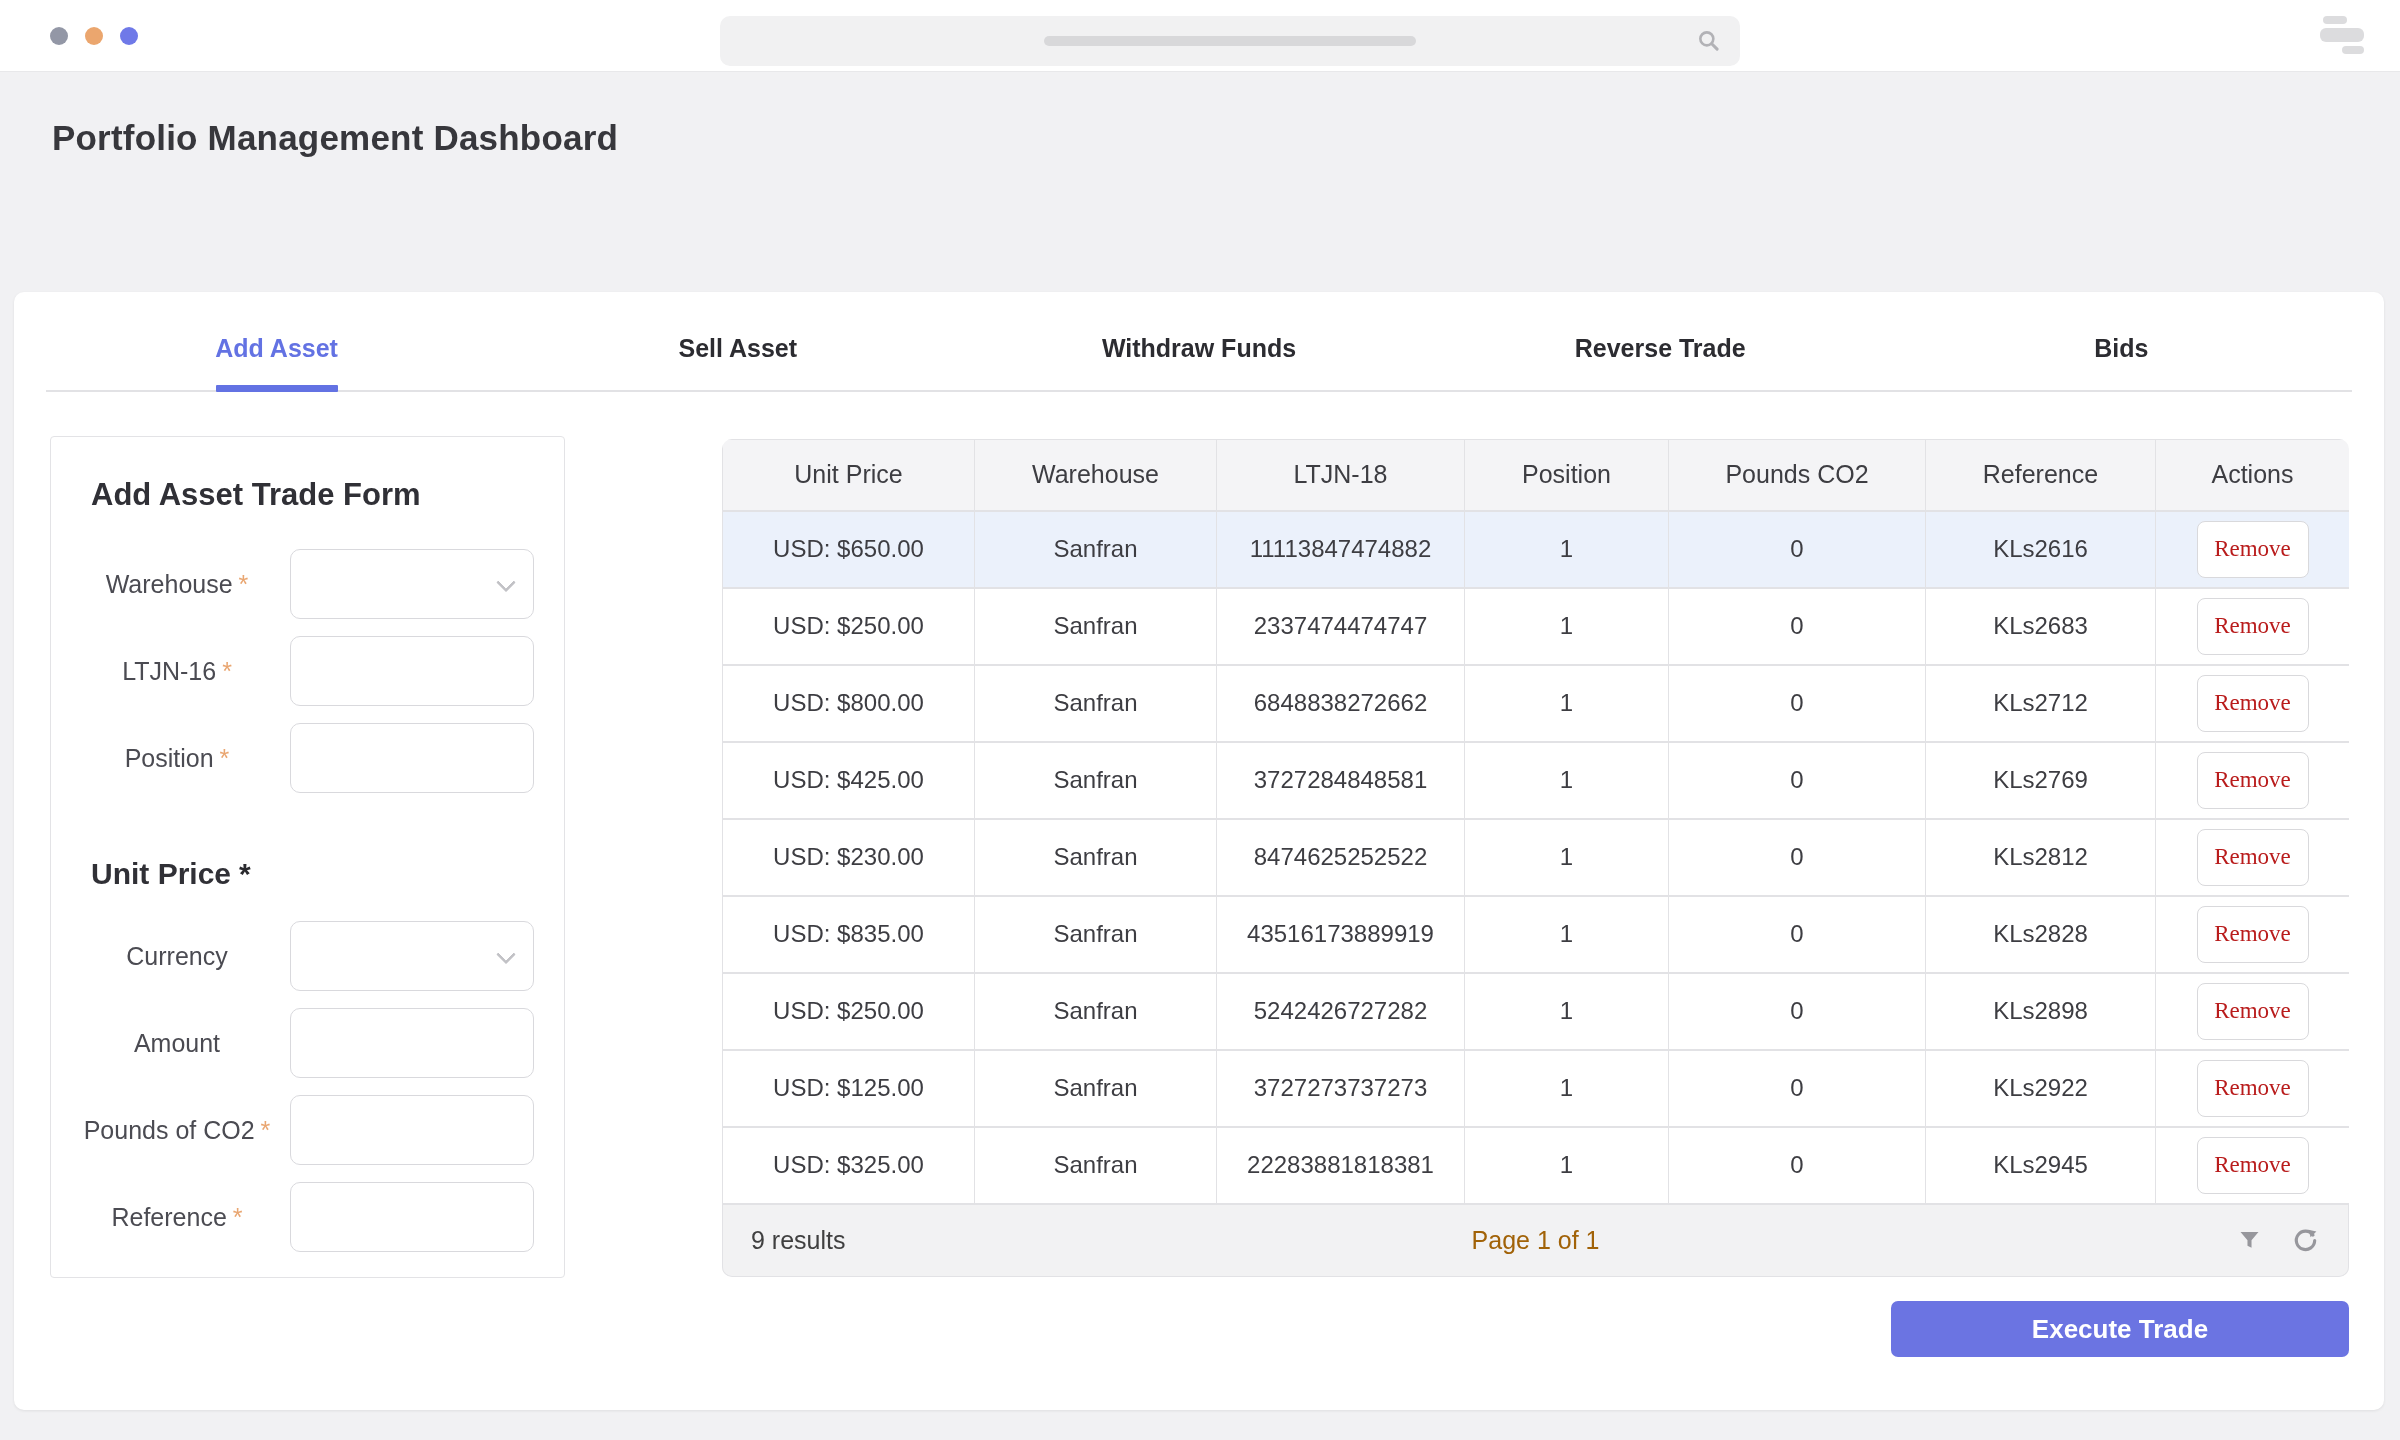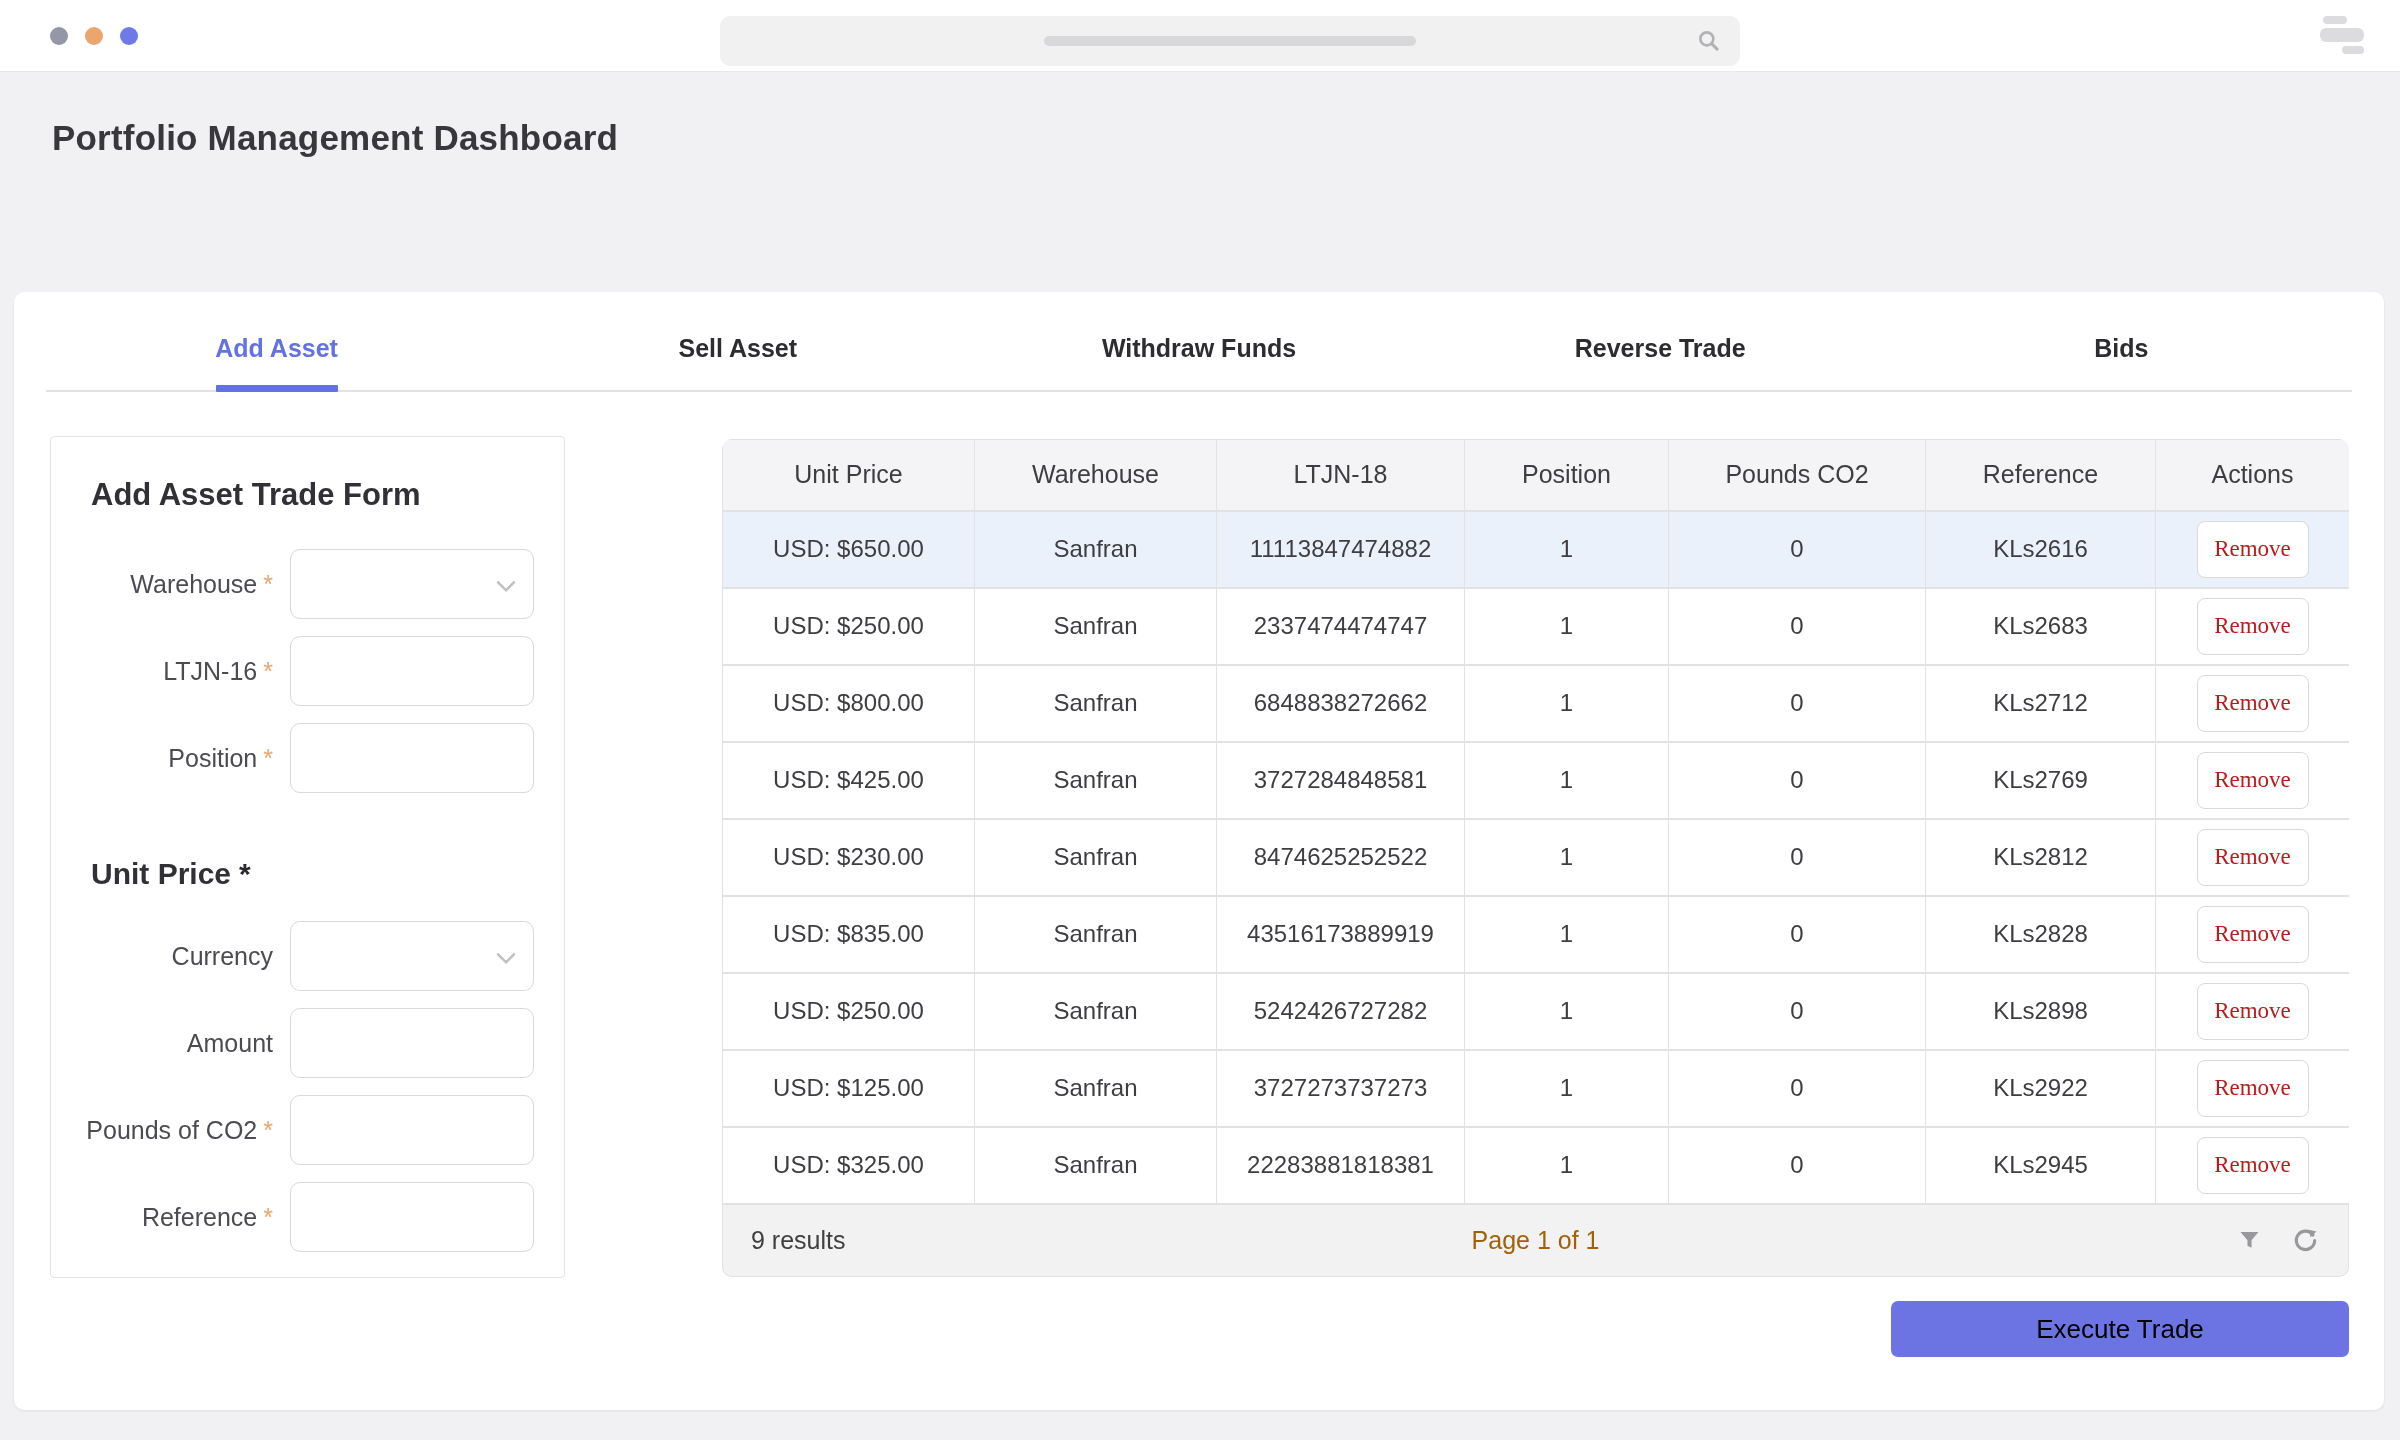--- a/index.html
+++ b/index.html
@@ -67,21 +67,21 @@
   .form-panel {
     position: absolute; left: 36px; top: 144px; width: 515px; height: 842px;
     border: 1px solid #e3e3e6; border-radius: 4px; background: #fff;
     padding: 32px 30px;
   }
   .form-title { font-size: 31px; font-weight: 700; color: #303036; margin: 8px 0 36px 10px; }
   .section-title { font-size: 30px; font-weight: 700; color: #303036; margin: 64px 0 30px 10px; }
   .section-title .req-dark { color: #2a2a2e; margin-left: 8px; }
   .field-row { display: flex; align-items: center; margin-bottom: 17px; }
   .field-label {
-    width: 192px; flex: none; text-align: right; padding-right: 0;
+    width: 192px; flex: none; text-align: center; padding-right: 0;
     font-size: 25px; color: #4b4b52; margin-right: 17px; line-height: 1.2;
   }
   .field-label .req { color: #e9a671; margin-left: 6px; }
   .control { flex: 1; position: relative; }
   .control input {
     width: 100%; height: 70px; border: 1px solid #d9d9dd; border-radius: 10px;
     background: #fff; font-size: 24px; padding: 0 46px 0 18px; outline: none;
     font-family: inherit; color: #3d3d42;
   }
   .chevron {
@@ -113,21 +113,21 @@
   }
   .results { font-size: 25px; color: #404040; }
   .page-info { position: absolute; left: 50%; transform: translateX(-50%); font-size: 25px; color: #a16207; }
   .footer-icons { margin-left: auto; display: flex; align-items: center; gap: 28px; }
   .footer-icons svg { display: block; cursor: pointer; }
 
   
   .execute-btn {
     position: absolute; left: 1877px; top: 1009px; width: 458px; height: 56px;
     background: #6b74e2; border: none; border-radius: 7px;
-    color: #000000; font-size: 26px; font-weight: 400; font-family: inherit; cursor: pointer;
+    color: #ffffff; font-size: 26px; font-weight: 700; font-family: inherit; cursor: pointer;
   }
 </style>
 </head>
 <body>
 
 <div class="topbar">
   <div class="dots">
     <span class="dot dot-1"></span>
     <span class="dot dot-2"></span>
     <span class="dot dot-3"></span>

